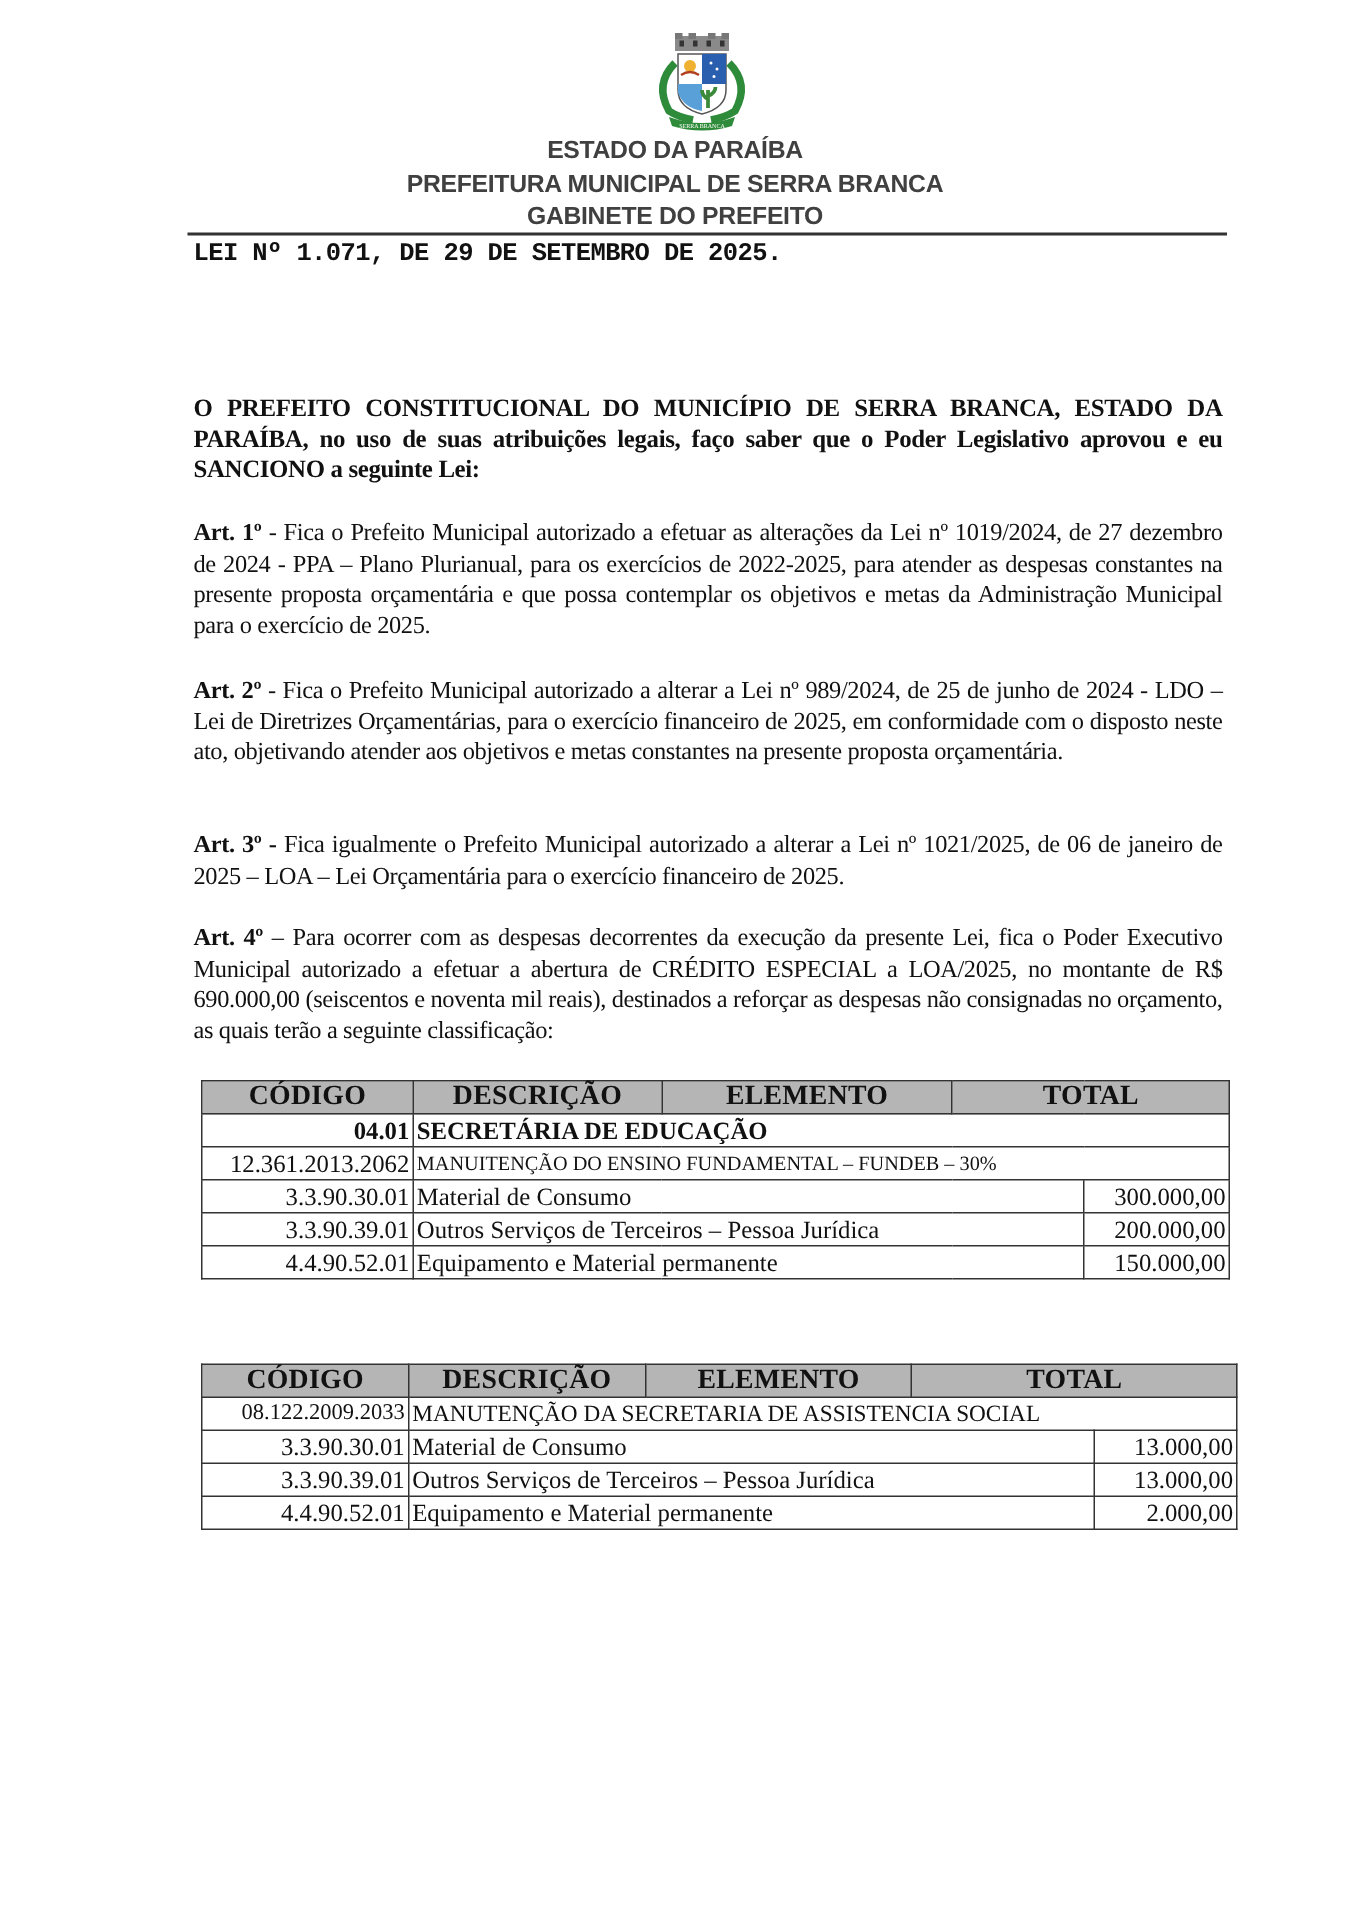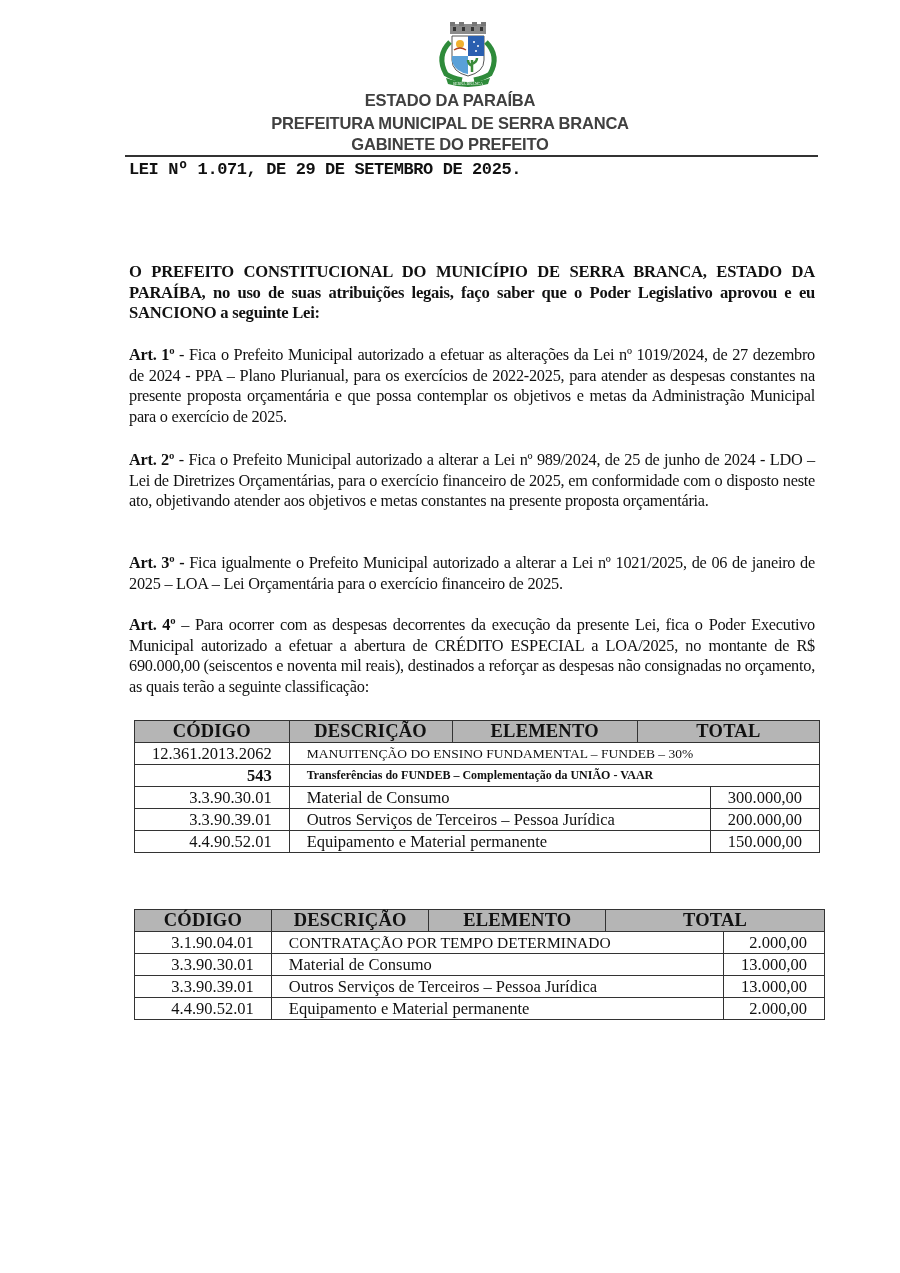--- a/index.html
+++ b/index.html
@@ -23,21 +23,21 @@
   .para { position: absolute; left: 129px; width: 686px; font-size: 16.3px; line-height: 20.5px;
           text-align: justify; letter-spacing: -0.25px; }
   .para b { font-weight: bold; }
   .preamble { top: 262px; font-weight: bold; font-size: 16.6px; }
   .art1 { top: 345px; }
   .art2 { top: 450px; }
   .art3 { top: 553px; }
   .art4 { top: 615px; }
 
   table.budget { position: absolute; border-collapse: collapse; font-family: "Liberation Serif", serif; }
-  table.budget td { border: 1.4px solid #333; padding: 0 17px; white-space: nowrap; height: 22px; vertical-align: middle; }
+  table.budget td { border: 1.4px solid #333; padding: 0 2px; white-space: nowrap; height: 22px; vertical-align: middle; }
   table.budget tr.head td { background: #b5b5b5; font-weight: bold; font-size: 18.5px; text-align: center; height: 21px; letter-spacing: 0.2px; }
   .code { text-align: right; font-size: 16.5px; }
   .code.bold { font-weight: bold; }
   .desc { font-size: 16.5px; }
   .desc.bold { font-weight: bold; }
   .desc.small { font-size: 13.5px; }
   .desc.tiny-bold { font-weight: bold; font-size: 12px; }
   .val { text-align: right; font-size: 16.5px; }
 
   .t1 { left: 134px; top: 720px; width: 686px; }
@@ -101,26 +101,26 @@
       <col style="width:97px">
     </colgroup>
   <tbody>
       <tr class="head">
     <td>CÓDIGO</td>
     <td>DESCRIÇÃO</td>
     <td>ELEMENTO</td>
     <td colspan="2">TOTAL</td>
   </tr>
   <tr>
+    <td class="code bold">04.01</td>
+    <td class="desc bold" colspan="4">SECRETÁRIA DE EDUCAÇÃO</td>
+  </tr>
+  <tr>
     <td class="code">12.361.2013.2062</td>
     <td class="desc small" colspan="4">MANUITENÇÃO  DO ENSINO FUNDAMENTAL   – FUNDEB  – 30%</td>
-  </tr>
-  <tr>
-    <td class="code bold">543</td>
-    <td class="desc tiny-bold" colspan="4">Transferências do FUNDEB – Complementação da UNIÃO - VAAR</td>
   </tr>
   <tr>
     <td class="code">3.3.90.30.01</td>
     <td class="desc" colspan="3">Material de Consumo</td>
     <td class="val">300.000,00</td>
   </tr>
   <tr>
     <td class="code">3.3.90.39.01</td>
     <td class="desc" colspan="3">Outros Serviços de Terceiros – Pessoa Jurídica</td>
     <td class="val">200.000,00</td>
@@ -142,23 +142,22 @@
       <col style="width:95px">
     </colgroup>
   <tbody>
       <tr class="head">
     <td>CÓDIGO</td>
     <td>DESCRIÇÃO</td>
     <td>ELEMENTO</td>
     <td colspan="2">TOTAL</td>
   </tr>
   <tr>
-    <td class="code">3.1.90.04.01</td>
-    <td class="desc" colspan="3" style="font-size:15.5px;">CONTRATAÇÃO POR TEMPO DETERMINADO</td>
-    <td class="val">2.000,00</td>
+    <td class="code" style="font-size:15px;">08.122.2009.2033</td>
+    <td class="desc" colspan="4" style="font-size:15.5px;">MANUTENÇÃO DA SECRETARIA DE ASSISTENCIA SOCIAL</td>
   </tr>
   <tr>
     <td class="code">3.3.90.30.01</td>
     <td class="desc" colspan="3">Material de Consumo</td>
     <td class="val">13.000,00</td>
   </tr>
   <tr>
     <td class="code">3.3.90.39.01</td>
     <td class="desc" colspan="3">Outros Serviços de Terceiros – Pessoa Jurídica</td>
     <td class="val">13.000,00</td>

